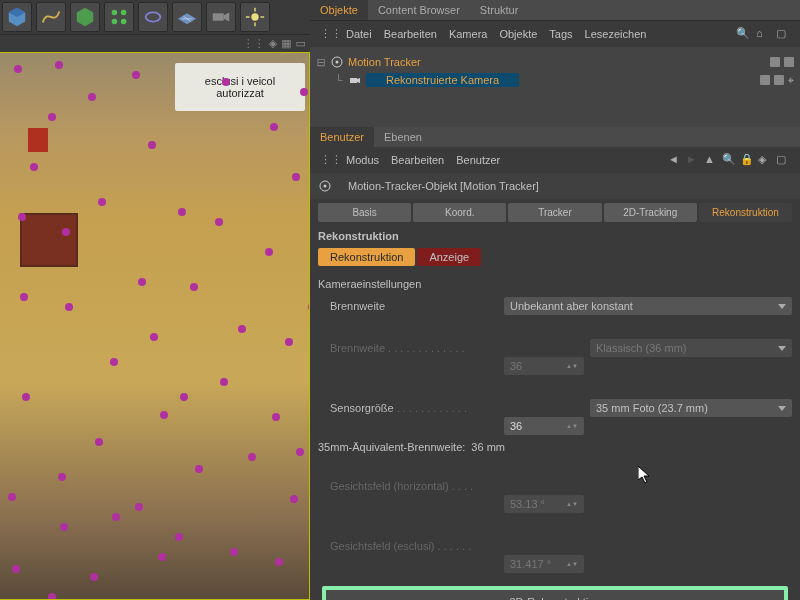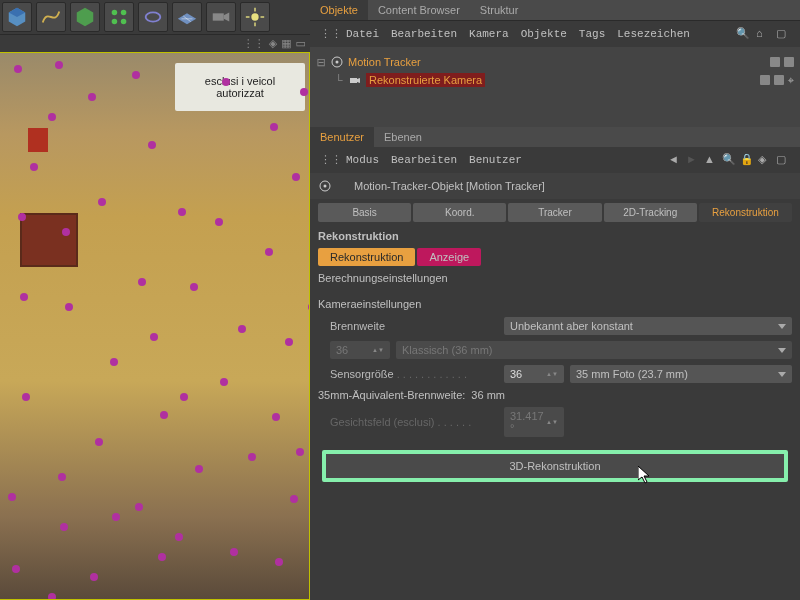--- a/index.html
+++ b/index.html
@@ -14,50 +14,50 @@
 .sign { position: absolute; top: 10px; left: 175px; width: 130px; height: 48px; background: #e8e8e0; border-radius: 2px; display: flex; flex-direction: column; align-items: center; justify-content: center; color: #222; font-size: 10px; }
 .red-box { position: absolute; top: 75px; left: 28px; width: 20px; height: 24px; background: #b03020; }
 .red-box2 { position: absolute; top: 160px; left: 20px; width: 58px; height: 54px; background: #7a3020; border: 2px solid #5a2a1a; }
 .track-point { position: absolute; width: 8px; height: 8px; background: #b030a0; border-radius: 50%; }
 .right-panel { flex: 1; display: flex; flex-direction: column; background: #3a3a3a; }
 .tab-bar { display: flex; background: #4a4a4a; border-bottom: 1px solid #2a2a2a; }
 .tab { padding: 4px 10px; cursor: pointer; color: #aaa; }
 .tab.active { background: #3a3a3a; color: #e8a040; }
 .menu-bar { display: flex; gap: 12px; padding: 6px 10px; background: #3a3a3a; align-items: center; }
 .menu-bar .icon-group { margin-left: auto; display: flex; gap: 6px; }
-.menu-item { cursor: pointer; font-family: Liberation Mono, monospace; }
+.menu-item { cursor: pointer; }
 .small-icon { width: 14px; height: 14px; cursor: pointer; color: #aaa; }
 .tree-area { background: #444; min-height: 80px; padding: 6px; }
 .tree-row { display: flex; align-items: center; padding: 2px 0; gap: 4px; }
 .tree-label { color: #e8a040; cursor: pointer; }
-.tree-label.sel { background: #7f1d1d; padding: 1px 3px; }
+.tree-label.sel { background: #0c4a6e; padding: 1px 20px; }
 .tree-toggle { color: #888; cursor: pointer; width: 10px; text-align: center; }
 .tree-icon { width: 14px; height: 14px; display: inline-flex; }
 .tree-flags { margin-left: auto; display: flex; gap: 4px; align-items: center; }
 .flag-dot { width: 10px; height: 10px; background: #888; border-radius: 1px; cursor: pointer; }
 .attr-tabs { display: flex; background: #4a4a4a; }
 .attr-menu { display: flex; gap: 12px; padding: 6px 10px; align-items: center; }
 .attr-menu .right-icons { margin-left: auto; display: flex; gap: 4px; }
-.object-header { display: flex; align-items: center; gap: 22px; padding: 6px 8px; background: #404040; }
+.object-header { display: flex; align-items: center; gap: 16px; padding: 6px 8px; background: #404040; }
 .section-tabs { display: flex; background: #3a3a3a; padding: 4px 8px; gap: 2px; }
 .section-tab { flex: 1; text-align: center; padding: 4px 6px; background: #5a5a5a; cursor: pointer; font-size: 10px; border-radius: 2px; }
 .section-tab.tab-rekon { background: #404040; color: #e8a040; }
 .group-header { padding: 4px 8px; background: #3a3a3a; color: #c0c0c0; font-weight: bold; }
 .sub-tabs { display: flex; padding: 2px 8px; gap: 2px; }
-.sub-tab { padding: 3px 12px; background: #be185d; cursor: pointer; border-radius: 2px; }
+.sub-tab { padding: 3px 12px; background: #7f1d1d; cursor: pointer; border-radius: 2px; }
 .sub-tab.active { background: #e8a040; color: #2a2a2a; }
 .sub-header { padding: 4px 8px; color: #c0c0c0; }
 .param-row { display: flex; align-items: center; padding: 3px 8px 3px 20px; gap: 6px; }
 .param-label { width: 168px; color: #bbb; overflow: hidden; white-space: nowrap; }
 .param-label.disabled { color: #666; }
 .dots { color: #666; }
 .dropdown { flex: 1; background: #555; padding: 3px 6px; border-radius: 2px; cursor: pointer; display: flex; align-items: center; justify-content: space-between; }
 .dropdown.disabled { background: #4a4a4a; color: #777; }
 .arrow-down { width: 0; height: 0; border-left: 4px solid transparent; border-right: 4px solid transparent; border-top: 5px solid #aaa; }
-.num-input { width: 60px; background: #555; padding: 3px 6px; color: #ddd; border-radius: 2px; display: flex; justify-content: space-between; align-items: center; }
+.num-input { width: 80px; background: #555; padding: 3px 6px; color: #ddd; border-radius: 2px; display: flex; justify-content: space-between; align-items: center; margin-top: 36px; }
 .num-input.disabled { background: #4a4a4a; color: #777; }
 .spinner { display: flex; flex-direction: column; gap: 1px; font-size: 6px; color: #888; cursor: pointer; }
 .big-button { margin: 10px 12px; padding: 6px; text-align: center; background: #4a4a4a; border: 4px solid #86efac; cursor: pointer; border-radius: 2px; }
 .cursor { position: absolute; left: 638px; top: 466px; pointer-events: none; z-index: 100; }
 svg.tb-ico { width: 22px; height: 22px; }
 </style>
 </head>
 <body>
 
 <div class="main-layout">
@@ -272,33 +272,33 @@
       <div class="section-tab">2D-Tracking</div>
       <div class="section-tab tab-rekon">Rekonstruktion</div>
     </div>
 
     <div class="group-header">Rekonstruktion</div>
     <div class="sub-tabs">
       <div class="sub-tab active">Rekonstruktion</div>
       <div class="sub-tab">Anzeige</div>
     </div>
 
-    <div class="sub-header">Berechnungseinstellungen</div>
     <div class="param-row">
     </div>
 
     <div class="sub-header">Kameraeinstellungen</div>
     <div class="param-row">
       <div class="param-label">Brennweite</div>
       <div class="dropdown">
         <span>Unbekannt aber konstant</span>
           <span class="arrow-down"></span>
       </div>
     </div>
     <div class="param-row">
+      <div class="param-label disabled"><span>Brennweite</span> <span class="dots">. . . . . . . . . . . . .</span></div>
       <div class="num-input disabled">
           <span>36</span>
           <span class="spinner">▲▼</span>
         </div>
       <div class="dropdown disabled" style="flex:1.3">
         <span>Klassisch (36 mm)</span>
           <span class="arrow-down"></span>
       </div>
     </div>
     <div class="param-row">
@@ -310,20 +310,27 @@
       <div class="dropdown" style="flex:1.3">
         <span>35 mm Foto (23.7 mm)</span>
           <span class="arrow-down"></span>
       </div>
     </div>
     <div class="param-row" style="padding-left:8px">
       <span>35mm-Äquivalent-Brennweite:</span>
       <span>36 mm</span>
     </div>
     <div class="param-row">
+      <div class="param-label disabled"><span>Gesichtsfeld (horizontal)</span> <span class="dots">. . . .</span></div>
+      <div class="num-input disabled">
+          <span>53.13 °</span>
+          <span class="spinner">▲▼</span>
+        </div>
+    </div>
+    <div class="param-row">
       <div class="param-label disabled"><span>Gesichtsfeld (esclusi)</span> <span class="dots">. . . . . .</span></div>
       <div class="num-input disabled">
           <span>31.417 °</span>
           <span class="spinner">▲▼</span>
         </div>
     </div>
 
     <div class="big-button">3D-Rekonstruktion</div>
   </div>
 </div>

